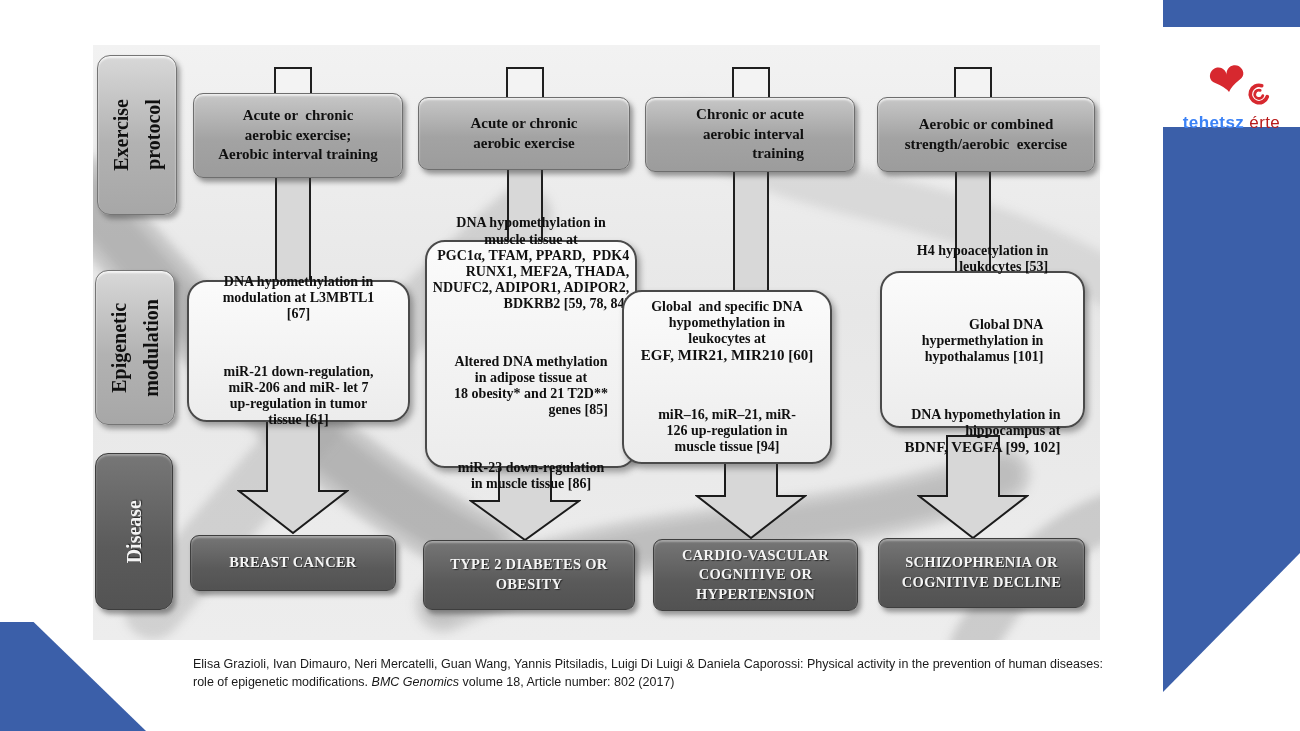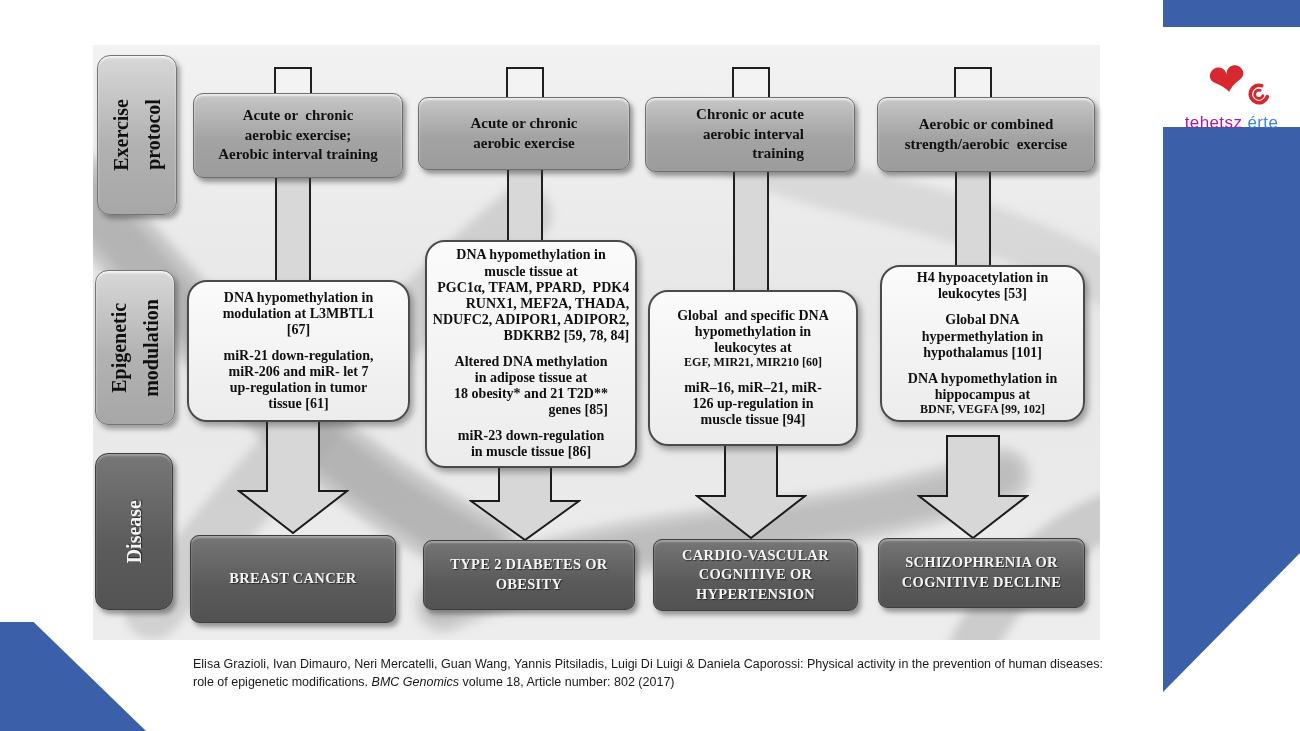--- a/index.html
+++ b/index.html
@@ -13,22 +13,22 @@
     clip-path:polygon(0 0,100% 0,100% 75.4%,0 100%);}
   .deco-bottom-left{position:absolute;left:0;top:622px;width:146px;height:109px;background:#3b5fa9;
     clip-path:polygon(0 0,23% 0,100% 100%,0 100%);}
   
   .logo{position:absolute;left:1163px;top:52px;width:137px;text-align:center;}
   .logo-heart-row{position:relative;height:62px;}
   .heart-glyph{font-family:"DejaVu Sans",sans-serif;font-size:46px;line-height:56px;
     display:inline-block;transform:rotate(-8deg);position:relative;left:-4px;}
   .swirl{position:absolute;left:84px;top:30px;transform:rotate(18deg);}
   .brand-text{font-size:17px;letter-spacing:.4px;line-height:18px;}
-  .brand-bold{font-weight:normal;color:#a21caf;margin-top:12px;}
-  .brand-light{color:#3b82f6;}
+  .brand-bold{font-weight:bold;color:#3b82f6;margin-top:12px;}
+  .brand-light{color:#b91c1c;}
   
   .figure{position:absolute;left:93px;top:45px;width:1007px;height:595px;
     background:linear-gradient(180deg,#f2f2f2,#e7e7e7 45%,#ededed);}
   .dna-bg{position:absolute;left:0;top:0;z-index:0;}
   .figure *{box-sizing:border-box;}
   .fig-el{position:absolute;z-index:2;display:flex;align-items:center;justify-content:center;
     font-family:"Liberation Serif",serif;font-weight:bold;color:#101010;text-align:center;}
   
   .rowlabel{border-radius:13px;border:1px solid #757575;
     background:linear-gradient(180deg,#d8d8d8,#b2b2b2 55%,#a7a7a7);
@@ -46,58 +46,58 @@
   .header{border-radius:10px;border:1px solid #6e6e6e;
     background:linear-gradient(180deg,#c7c7c7,#a3a3a3 55%,#9c9c9c);
     box-shadow:3px 4px 5px rgba(60,60,60,.5), inset 0 2px 2px rgba(255,255,255,.7);
     font-size:15px;line-height:1.3;}
   .header span{white-space:pre-wrap;}
   
   .epibox{border-radius:20px;border:2px solid #4a4a4a;
     background:linear-gradient(180deg,#fbfbfb,#ececec);
     box-shadow:3px 4px 6px rgba(60,60,60,.45);
     flex-direction:column;padding:6px 4px;}
-  .epi-para{margin:5px 0;}
+  .epi-para{margin:21px 0;}
   .epi-line{white-space:pre-wrap;line-height:1.15;}
   .epi-line.n{font-size:14px;}
-  .epi-line.md{font-size:12px;}
+  .epi-line.md{font-size:15px;}
   .epi-line.sm{font-size:14px;text-align:right;}
   
   .disease{border-radius:9px;border:1px solid #3e3e3e;
     background:linear-gradient(180deg,#767676,#5a5a5a 60%,#525252);
     box-shadow:3px 4px 5px rgba(60,60,60,.5), inset 0 2px 2px rgba(255,255,255,.35);
     color:#f4f4f4;font-size:14.5px;line-height:1.35;letter-spacing:.3px;
     text-shadow:1px 1px 1px rgba(0,0,0,.6);}
   .disease span{white-space:pre-wrap;}
   
   .c1t{left:181px;top:22px;width:38px;height:27px;}
   .c1h{left:100px;top:48px;width:210px;height:85px;}
   .c1m{left:182px;top:130px;width:36px;height:107px;}
   .c1e{left:94px;top:235px;width:223px;height:142px;}
   .c1a{left:144px;top:372px;}
-  .c1d{left:97px;top:490px;width:206px;height:88px;}
+  .c1d{left:97px;top:490px;width:206px;height:56px;}
   
   .c2t{left:413px;top:22px;width:38px;height:31px;}
   .c2h{left:325px;top:52px;width:212px;height:73px;}
   .c2m{left:414px;top:123px;width:36px;height:74px;}
   .c2e{left:332px;top:195px;width:212px;height:228px;}
   .c2a{left:376px;top:421px;}
   .c2d{left:330px;top:495px;width:212px;height:70px;}
   
   .c3t{left:639px;top:22px;width:38px;height:32px;}
   .c3h{left:552px;top:52px;width:210px;height:75px;text-align:right;}
   .c3m{left:640px;top:124px;width:36px;height:123px;}
-  .c3e{left:555px;top:245px;width:210px;height:156px;}
+  .c3e{left:529px;top:245px;width:210px;height:174px;}
   .c3a{left:602px;top:383px;}
   .c3d{left:560px;top:494px;width:205px;height:72px;}
   
   .c4t{left:861px;top:22px;width:38px;height:32px;}
   .c4h{left:784px;top:52px;width:218px;height:75px;}
   .c4m{left:862px;top:125px;width:36px;height:112px;}
-  .c4e{left:787px;top:220px;width:205px;height:157px;}
+  .c4e{left:787px;top:226px;width:205px;height:157px;text-align:right;}
   .c4a{left:824px;top:390px;}
   .c4d{left:785px;top:493px;width:207px;height:70px;}
   
   .rl1{left:4px;top:10px;width:80px;height:160px;}
   .rl2{left:2px;top:225px;width:80px;height:155px;}
   .rl3{left:2px;top:408px;width:78px;height:157px;}
   
   .citation{position:absolute;left:193px;top:655px;width:925px;
     font-size:12.5px;line-height:1.45;color:#1a1a1a;}
   .citation .it{font-style:italic;}

